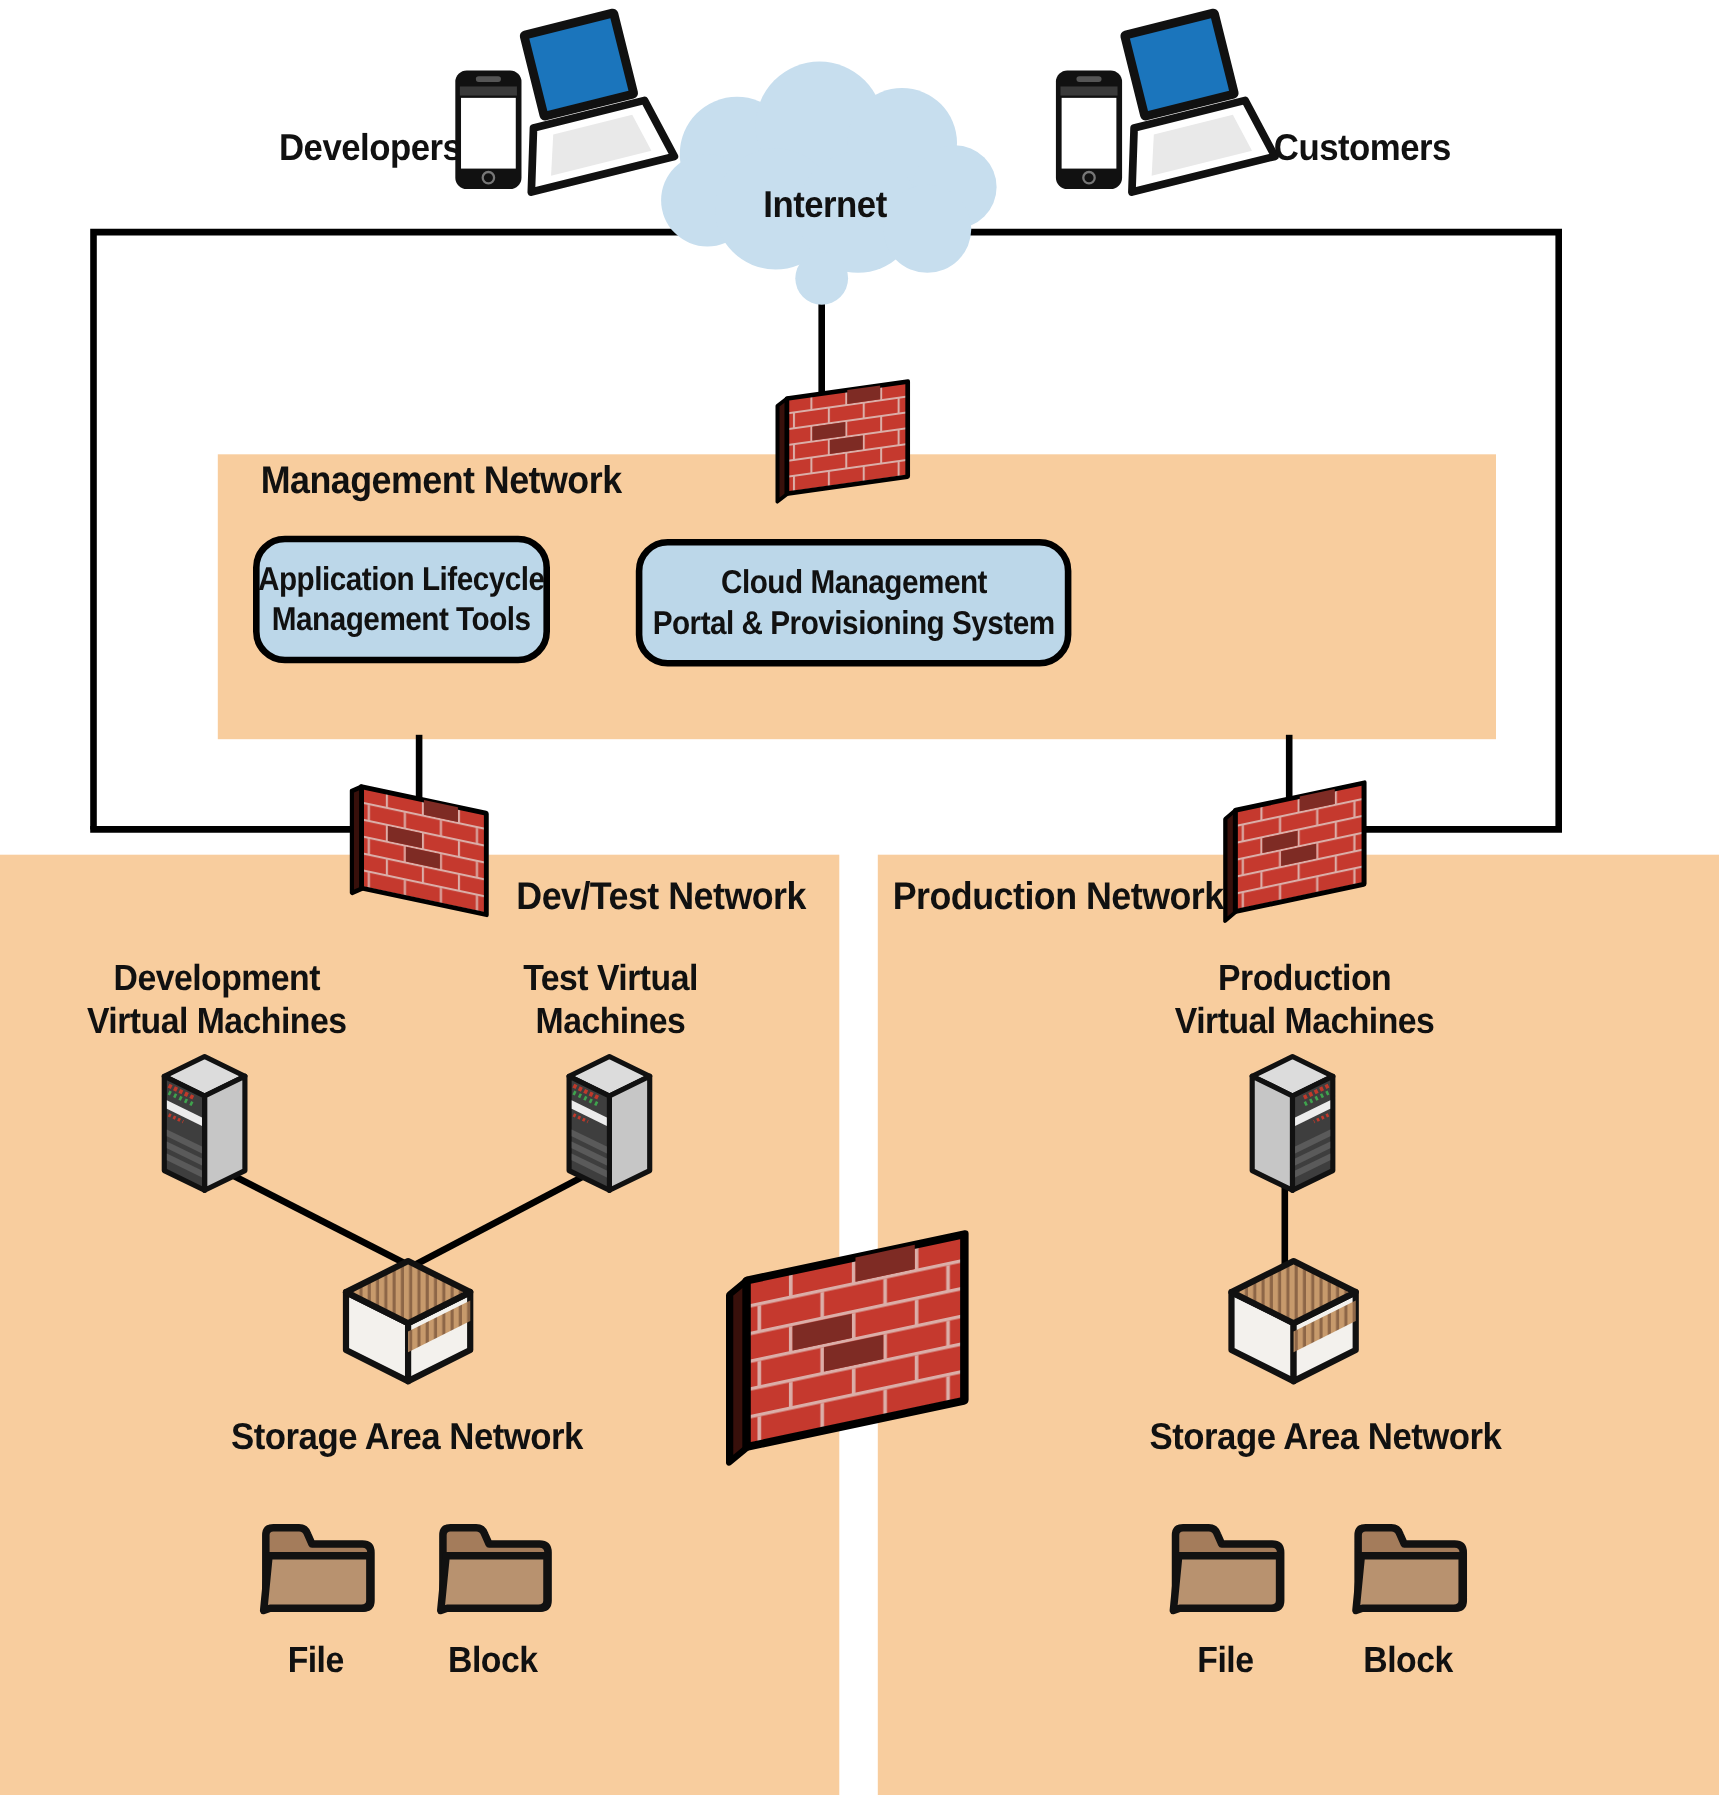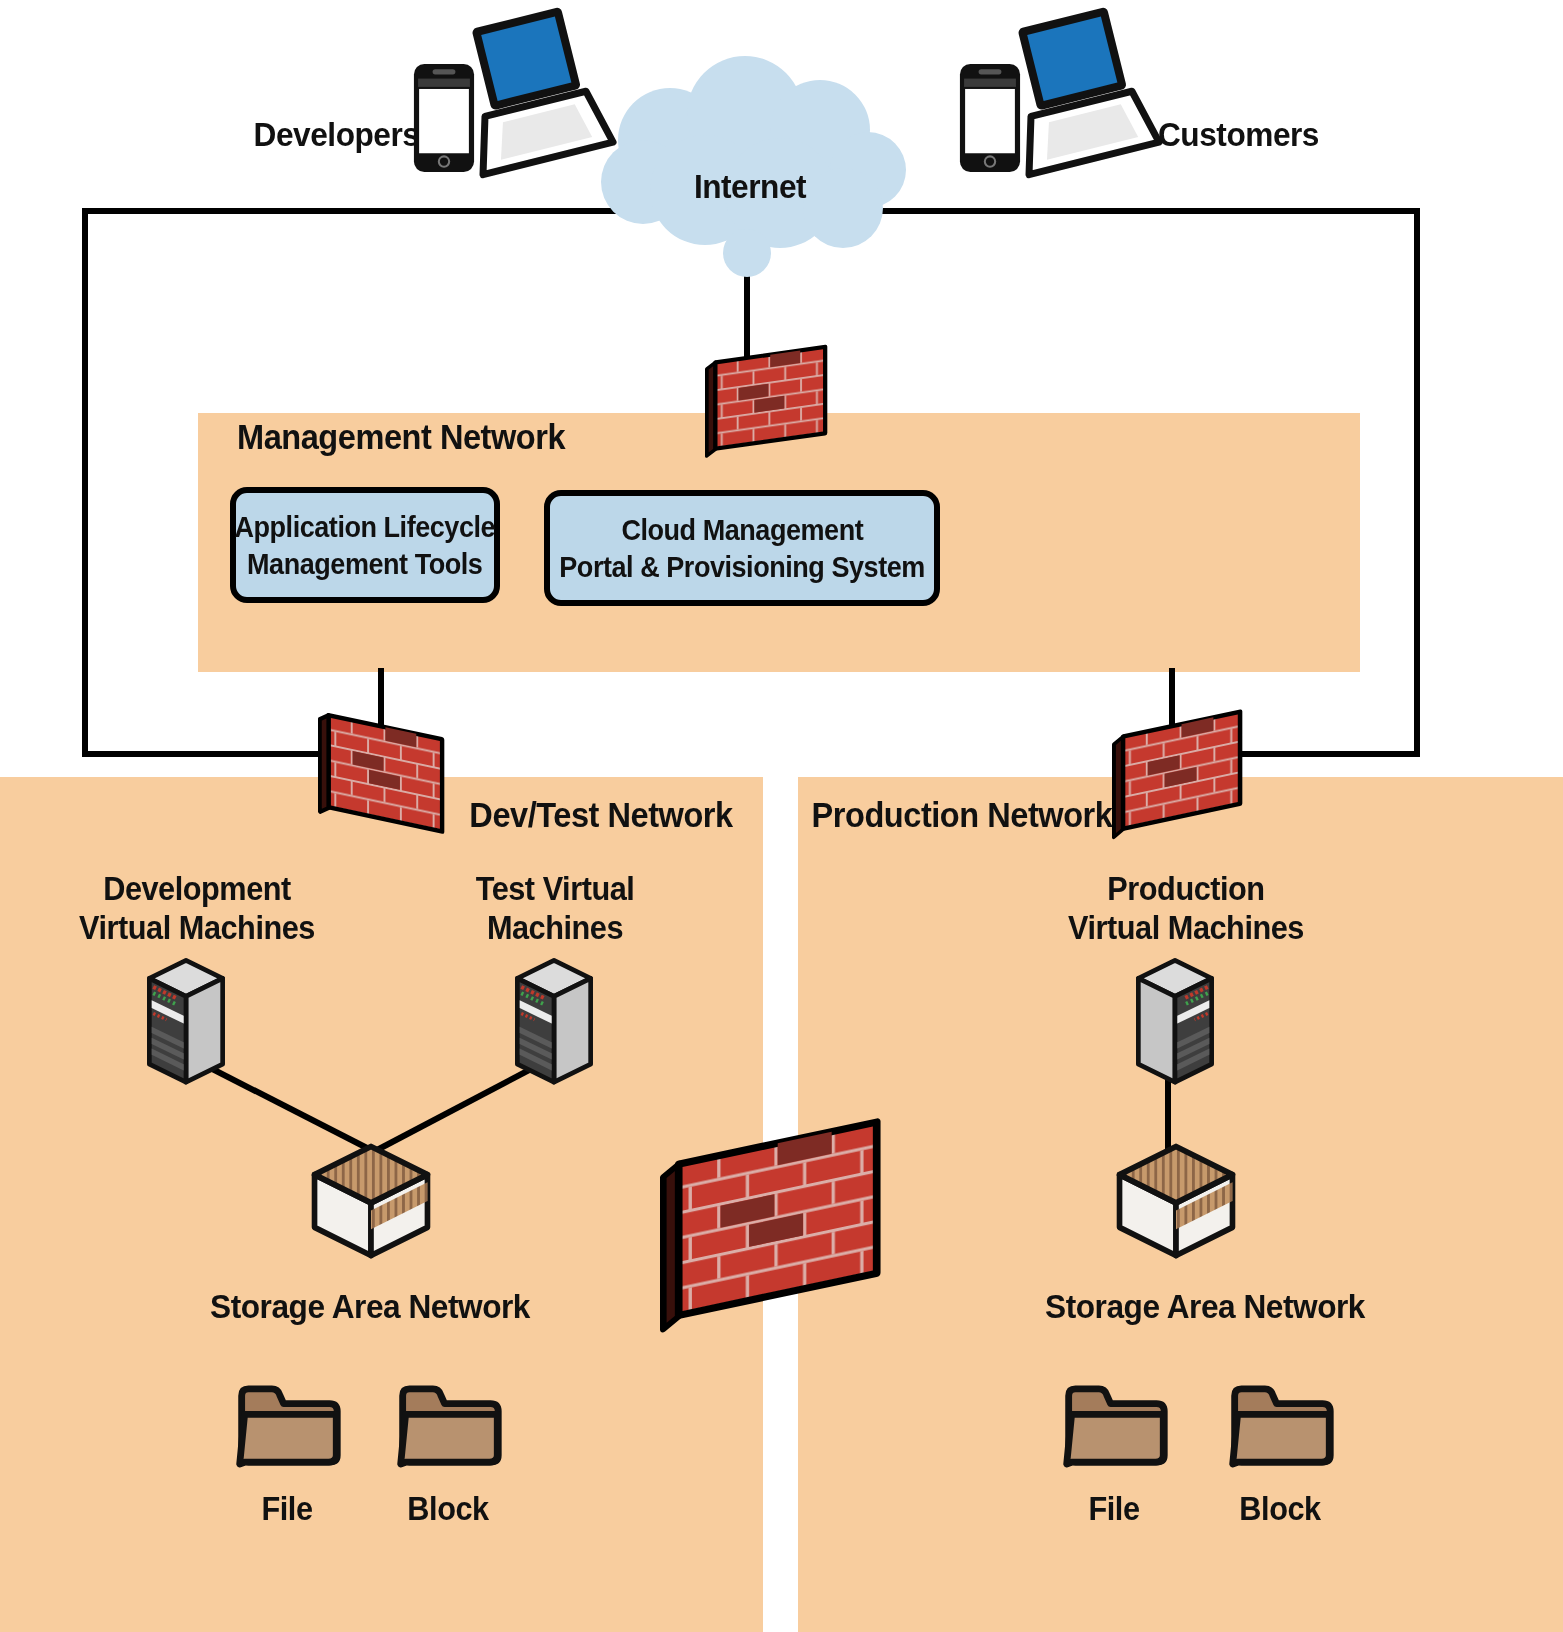--- a/index.html
+++ b/index.html
@@ -10,21 +10,21 @@
     --san-body:#F3F1ED; --fin-tan:#C79A6C; --fin-dark:#8D6647;
     --folder-front:#B8926F; --folder-back:#A47C5B;
   }
   html,body{margin:0;padding:0;background:#fff;}
   #stage{position:relative;width:1563px;height:1632px;background:#fff;overflow:hidden;
          font-family:"Liberation Sans","DejaVu Sans",sans-serif;}
   .panel{position:absolute;background:var(--panel-orange);}
   .lbl{position:absolute;color:var(--label-black);font-weight:bold;letter-spacing:-0.5px;
        text-align:center;line-height:1.18;transform:scaleX(0.93);transform-origin:center;}
   .lbl.left{text-align:left;transform-origin:left center;}
-  .node{position:absolute;background:var(--node-blue);border:6px solid #000;border-radius:17px;
+  .node{position:absolute;background:var(--node-blue);border:6px solid #000;border-radius:29px;
         display:flex;flex-direction:column;align-items:center;justify-content:center;
         color:var(--label-black);font-weight:bold;letter-spacing:-0.5px;font-size:30px;line-height:1.25;}
   .node .inner{transform:scaleX(0.9);white-space:nowrap;text-align:center;}
   svg{position:absolute;left:0;top:0;overflow:visible;}
   .wires polyline, .wires line{stroke:var(--line-black);stroke-width:6;fill:none;}
   .db{fill:var(--brick-dark);}
   .cloud-svg{filter:blur(0.6px);}
 </style>
 </head>
 <body>
@@ -36,21 +36,21 @@
   <div class="panel" style="left:798px;top:777px;width:765px;height:855px;"></div>
 
   <div class="lbl left" style="left:237px;top:416px;font-size:35px;">Management Network</div>
   <div class="lbl" style="left:400px;top:794px;width:402px;font-size:35px;">Dev/Test Network</div>
   <div class="lbl" style="left:760px;top:794px;width:404px;font-size:35px;">Production Network</div>
 
   <div class="node" style="left:230px;top:487px;width:258px;height:104px;">
     <span class="inner">Application Lifecycle</span>
     <span class="inner">Management Tools</span>
   </div>
-  <div class="node" style="left:544px;top:490px;width:384px;height:104px;">
+  <div class="node" style="left:578px;top:490px;width:384px;height:104px;">
     <span class="inner">Cloud Management</span>
     <span class="inner">Portal &amp; Provisioning System</span>
   </div>
 
   <div class="lbl" style="left:47px;top:870px;width:300px;font-size:33px;">
     <div>Development</div>
     <div>Virtual Machines</div>
   </div>
   <div class="lbl" style="left:405px;top:870px;width:300px;font-size:33px;">
     <div>Test Virtual</div>

